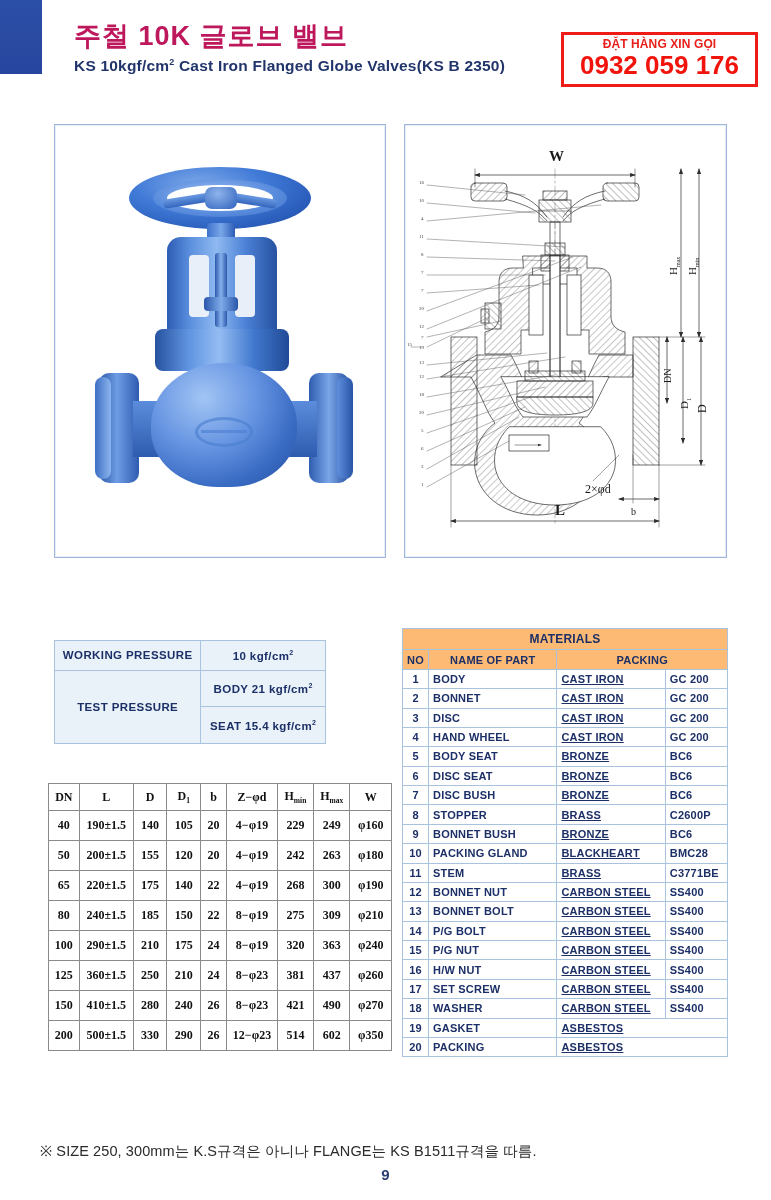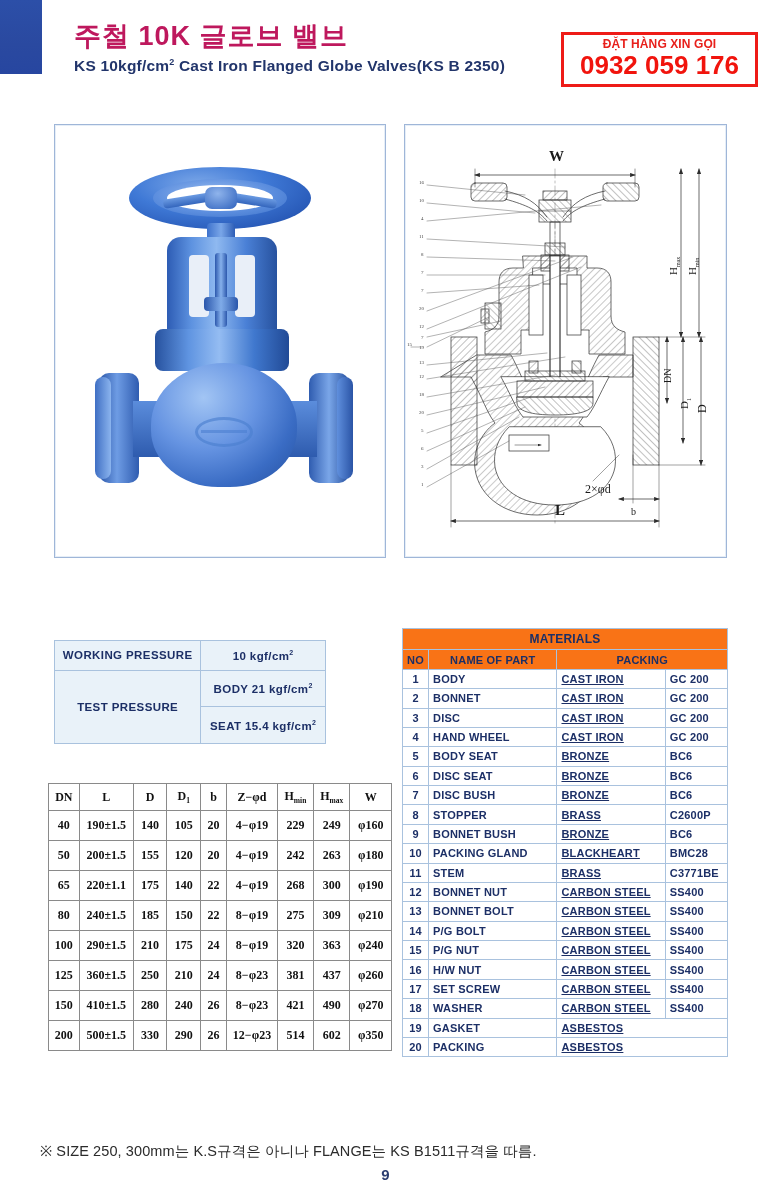--- a/index.html
+++ b/index.html
@@ -206,21 +206,21 @@
     position: absolute; left: 402px; top: 8px; width: 326px;
     font-size: 11px;
   }
   #materials-table th, #materials-table td {
     border: 1px solid #a9c2de;
     color: #1c2f66;
     font-weight: bold;
     padding: 3.2px 4px;
     letter-spacing: .2px;
   }
-  #materials-table th { background: #f97316; text-align: center; }
+  #materials-table th { background: #fdba74; text-align: center; }
   #materials-table td { background: #ffffff; }
   #materials-table td.m-no { text-align: center; width: 26px; }
   #materials-table td.m-name { width: 128px; }
   #materials-table td.m-mat { width: 108px; text-decoration: underline; }
   #materials-table td.m-code { width: 62px; }
   #mt-title { font-size: 12px; letter-spacing: 1px; padding: 4px; }
 
   
   #footnote {
     position: absolute; left: 40px; top: 1140px;
@@ -489,21 +489,21 @@
           <td class="c-d">155</td>
           <td class="c-d1">120</td>
           <td class="c-b">20</td>
           <td class="c-z">4−φ19</td>
           <td class="c-h1">242</td>
           <td class="c-h2">263</td>
           <td class="c-w">φ180</td>
         </tr>
         <tr>
           <td class="c-dn">65</td>
-          <td class="c-l">220±1.1</td>
+          <td class="c-l">220±1.5</td>
           <td class="c-d">175</td>
           <td class="c-d1">140</td>
           <td class="c-b">22</td>
           <td class="c-z">4−φ19</td>
           <td class="c-h1">268</td>
           <td class="c-h2">300</td>
           <td class="c-w">φ190</td>
         </tr>
         <tr>
           <td class="c-dn">80</td>

